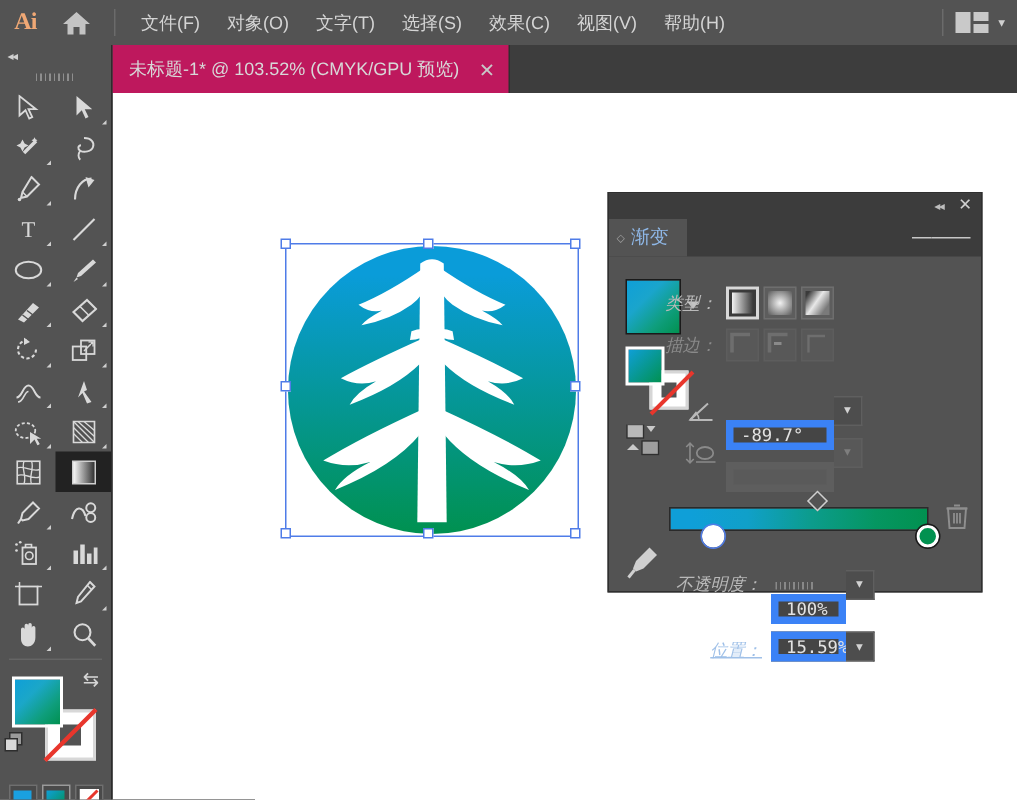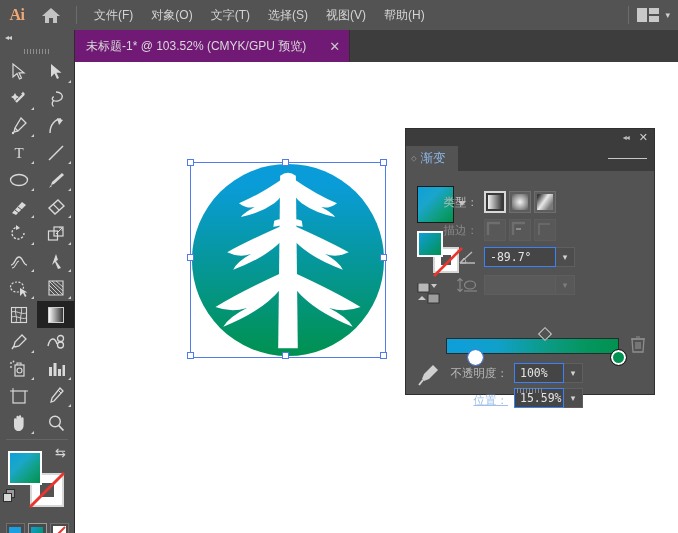--- a/index.html
+++ b/index.html
@@ -54,25 +54,24 @@
   .ws-chev { color: #d0d0d0; font-size: 9px; margin-left: 6px; }
 
   
   .tabbar {
     position: absolute; left: 0; top: 30px;
     width: 678px; height: 32px;
     background: #3d3d3d;
   }
   .doctab {
     position: absolute; left: 74px; top: 0;
-    height: 32px; background: #701a75;
+    height: 32px; background: #be185d;
     display: flex; align-items: center;
     padding: 0 0 0 12px;
     border-right: 1px solid #2f2f2f;
-    gap: 10px;
   }
   .doctab-label {
     color: #d8d8d8; font-size: 12px; white-space: nowrap;
   }
   .doctab-close {
     color: #c8c8c8; font-size: 13px;
     padding: 0 9px 0 13px; cursor: default; line-height: 1;
   }
   .watermark {
     position: absolute; left: 360px; top: 0; height: 32px;
@@ -251,37 +250,38 @@
     position: absolute; left: 27px; top: 76px;
     width: 26px; height: 26px;
     border: 2px solid #d6d6d6; background: #ffffff; box-sizing: border-box;
   }
   .fs-stroke .in { position: absolute; left: 6px; top: 6px; width: 10px; height: 10px; background: #535353; }
   .mini-defaults { position: absolute; left: 11px; top: 112px; }
 
   .row { position: absolute; display: flex; align-items: center; }
   .rlabel {
     color: #b9b9b9; font-size: 11.5px; text-align: right;
-    width: 60px; padding-right: 6px;
+    width: 60px; padding-right: 6px; font-style: italic;
   }
   .rlabel.dim { color: #8a8a8a; }
   .tbtn {
     width: 22px; height: 22px; box-sizing: border-box;
     border: 1px solid #6e6e6e; background: #5d5d5d;
     margin-right: 3px; position: relative; overflow: hidden;
   }
   .tbtn.on { border: 2px solid #d8d8d8; background: #3a3a3a; }
   .tbtn.dis { border-color: #5d5d5d; background: #585858; }
   .tbtn .g { position: absolute; left: 2px; top: 2px; right: 2px; bottom: 2px; }
   .field {
-    height: 20px; background: #454545; border: 1px solid #3b82f6;
+    height: 20px; background: #454545; border: 5px solid #3b82f6;
     box-sizing: border-box; display: flex; align-items: center;
     color: #e3e3e3; font-size: 11.5px;
     font-family: "DejaVu Sans Mono", monospace;
     padding-left: 5px;
+    margin-top: 33px;
   }
   .field.dis { background: #5a5a5a; border-color: #5e5e5e; }
   .fchev {
     width: 19px; height: 20px; box-sizing: border-box;
     border: 1px solid #5f5f5f; border-left: none;
     background: #4d4d4d;
     display: flex; align-items: center; justify-content: center;
     color: #d2d2d2; font-size: 9px;
   }
   .fchev.dis { background: #585858; color: #7e7e7e; border-color: #5e5e5e; }
@@ -336,20 +336,21 @@
       <svg width="20" height="18" viewBox="0 0 20 18">
         <path d="M10 2 L19 10 L16 10 L16 17 L12 17 L12 12 L8 12 L8 17 L4 17 L4 10 L1 10 Z" fill="#c3c3c3"></path>
       </svg>
     </div>
     <div class="menu-div"></div>
     <div class="menu-items">
       <div class="menu-item">文件(F)</div>
       <div class="menu-item">对象(O)</div>
       <div class="menu-item">文字(T)</div>
       <div class="menu-item">选择(S)</div>
+      <div class="menu-item">效果(C)</div>
       <div class="menu-item">视图(V)</div>
       <div class="menu-item">帮助(H)</div>
     </div>
     <div class="ws-switch">
       <div class="menu-div"></div>
       <div class="ws-icon">
         <i style="left:0;top:0;width:10px;height:14px;"></i>
         <i style="left:12px;top:0;width:10px;height:6px;"></i>
         <i style="left:12px;top:8px;width:10px;height:6px;"></i>
       </div>

